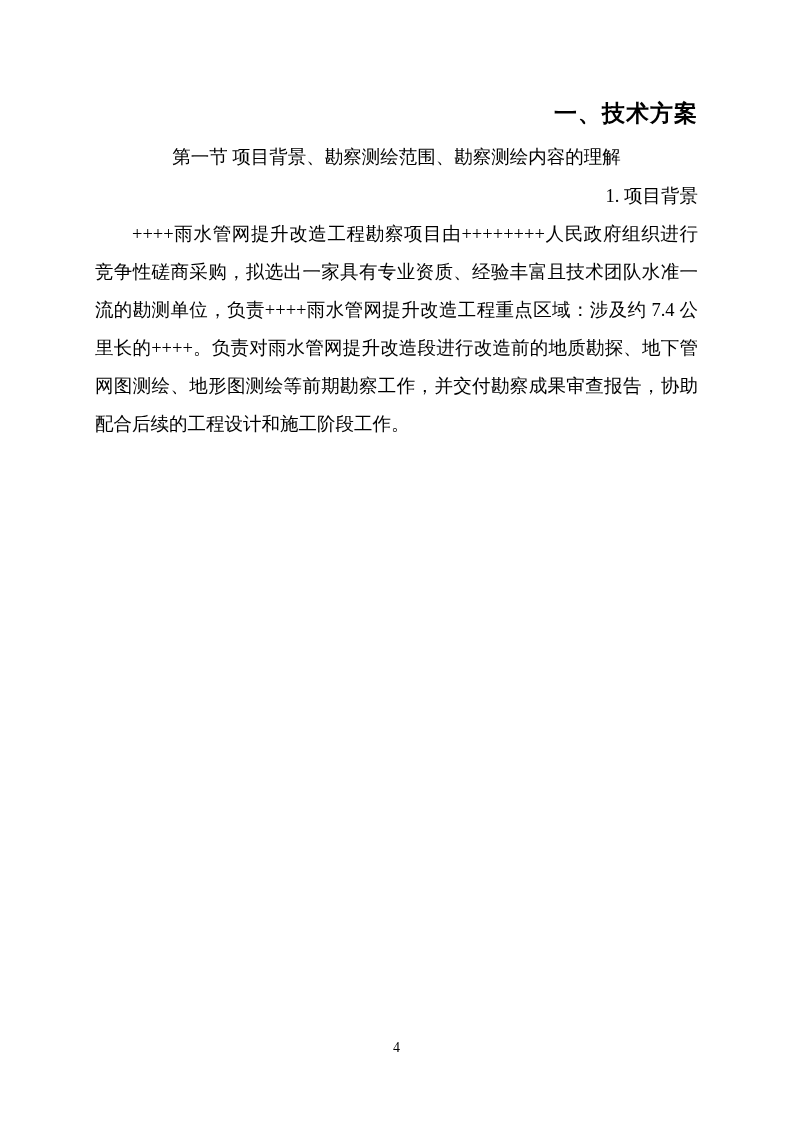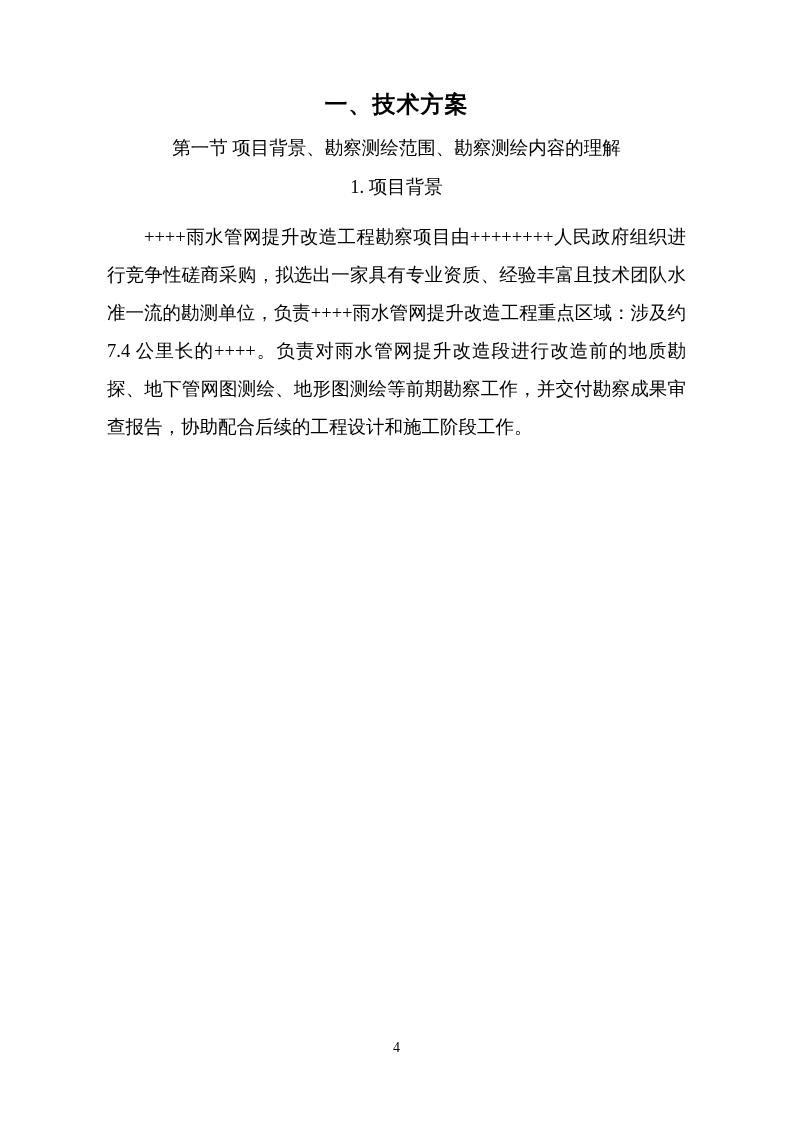--- a/index.html
+++ b/index.html
@@ -13,45 +13,45 @@
     height: 1122px;
     margin: 0 auto;
     background: #ffffff;
     color: #000000;
     font-family: "Liberation Serif", "DejaVu Serif", serif;
     box-sizing: border-box;
     padding: 88px 95px 0 95px;
     overflow: hidden;
   }
   .doc-title {
-    text-align: center;
+    text-align: right;
     font-size: 23px;
     font-weight: bold;
     line-height: 34px;
-    margin: 0 0 10px 0;
+    margin: 9px 0 10px 0;
     letter-spacing: 1px;
   }
   .doc-subtitle {
     text-align: center;
     font-size: 18.5px;
     font-weight: normal;
     line-height: 32px;
     margin: 0 0 4px 0;
   }
   .section-heading {
     font-size: 18.5px;
     font-weight: normal;
     line-height: 38px;
     margin: 0;
-    text-align: center;
+    text-align: right;
   }
   .paragraph {
     font-size: 18.5px;
     line-height: 38px;
-    margin: 12px;
+    margin: 0;
     text-align: justify;
     text-indent: 2em;
     word-break: break-all;
   }
   .page-number {
     position: absolute;
     bottom: 66px;
     left: 0;
     width: 100%;
     text-align: center;

